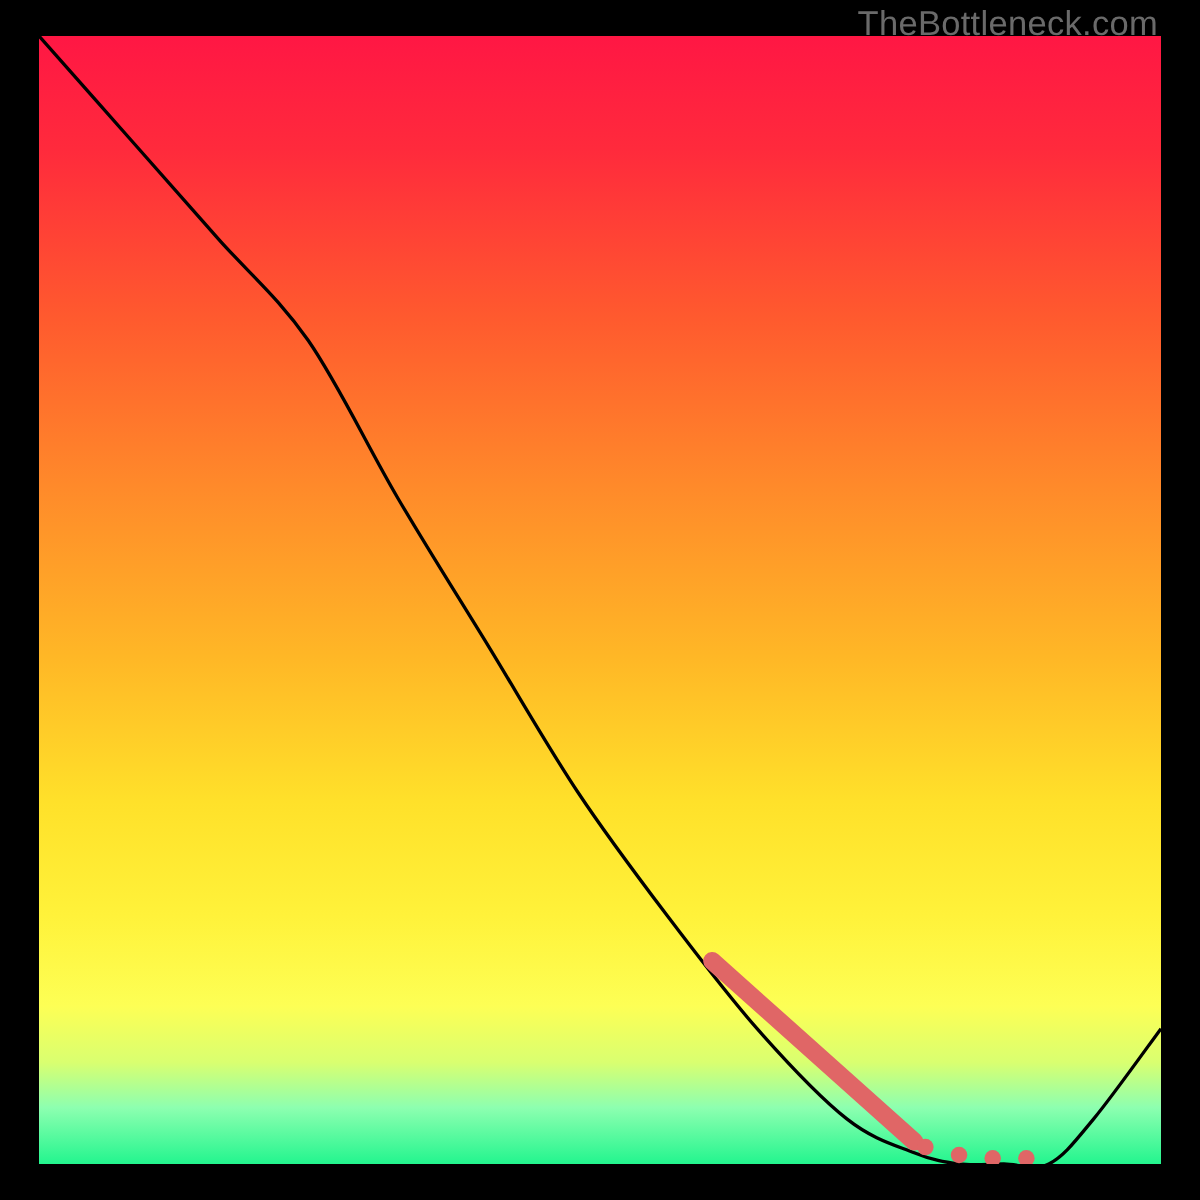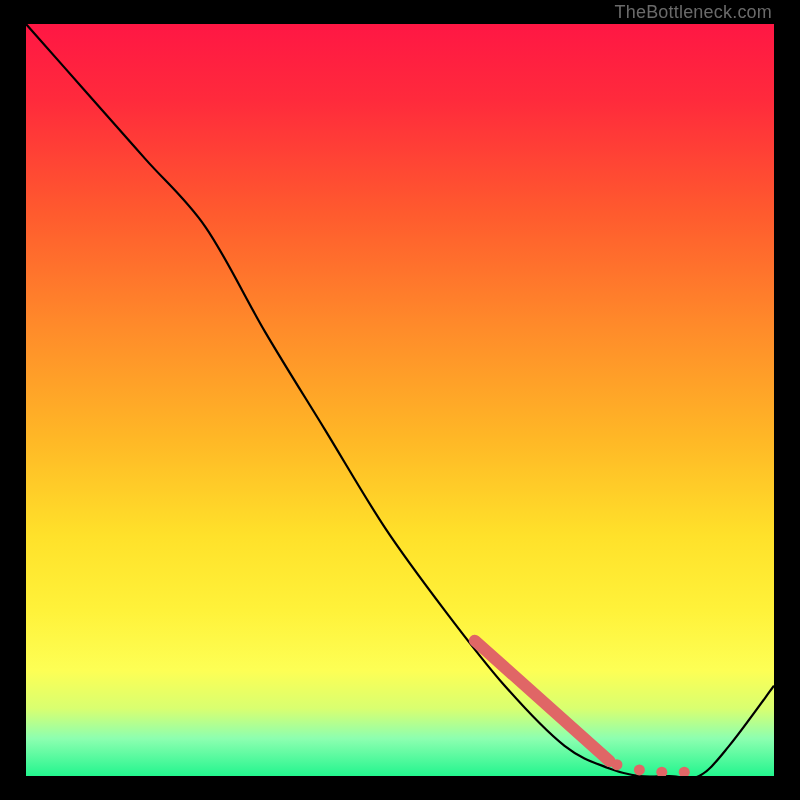--- a/index.html
+++ b/index.html
@@ -16,21 +16,21 @@
     top: 24px;
     width: 748px;
     height: 752px;
     background: #000;
   }
   .watermark {
     position: absolute;
     top: 2px;
     right: 28px;
     font-family: Arial, Helvetica, sans-serif;
-    font-size: 18px;
+    font-size: 23px;
     color: #6a6a6a;
     letter-spacing: 0.2px;
   }
   svg {
     display: block;
   }
 </style>
 </head>
 <body>
 

